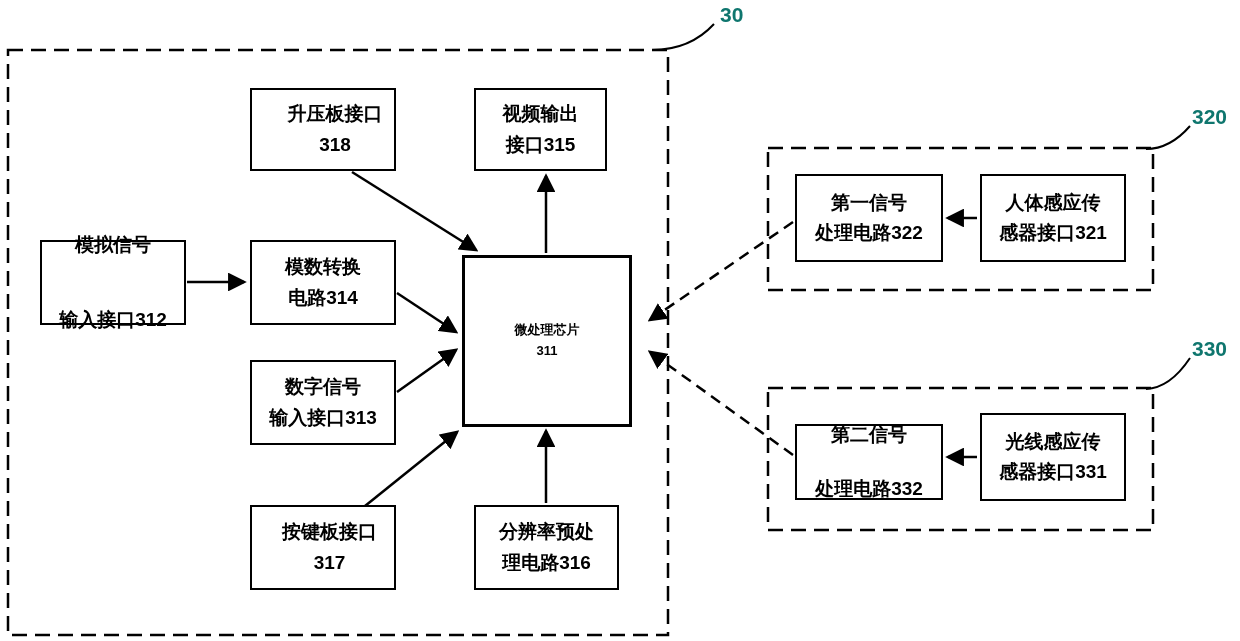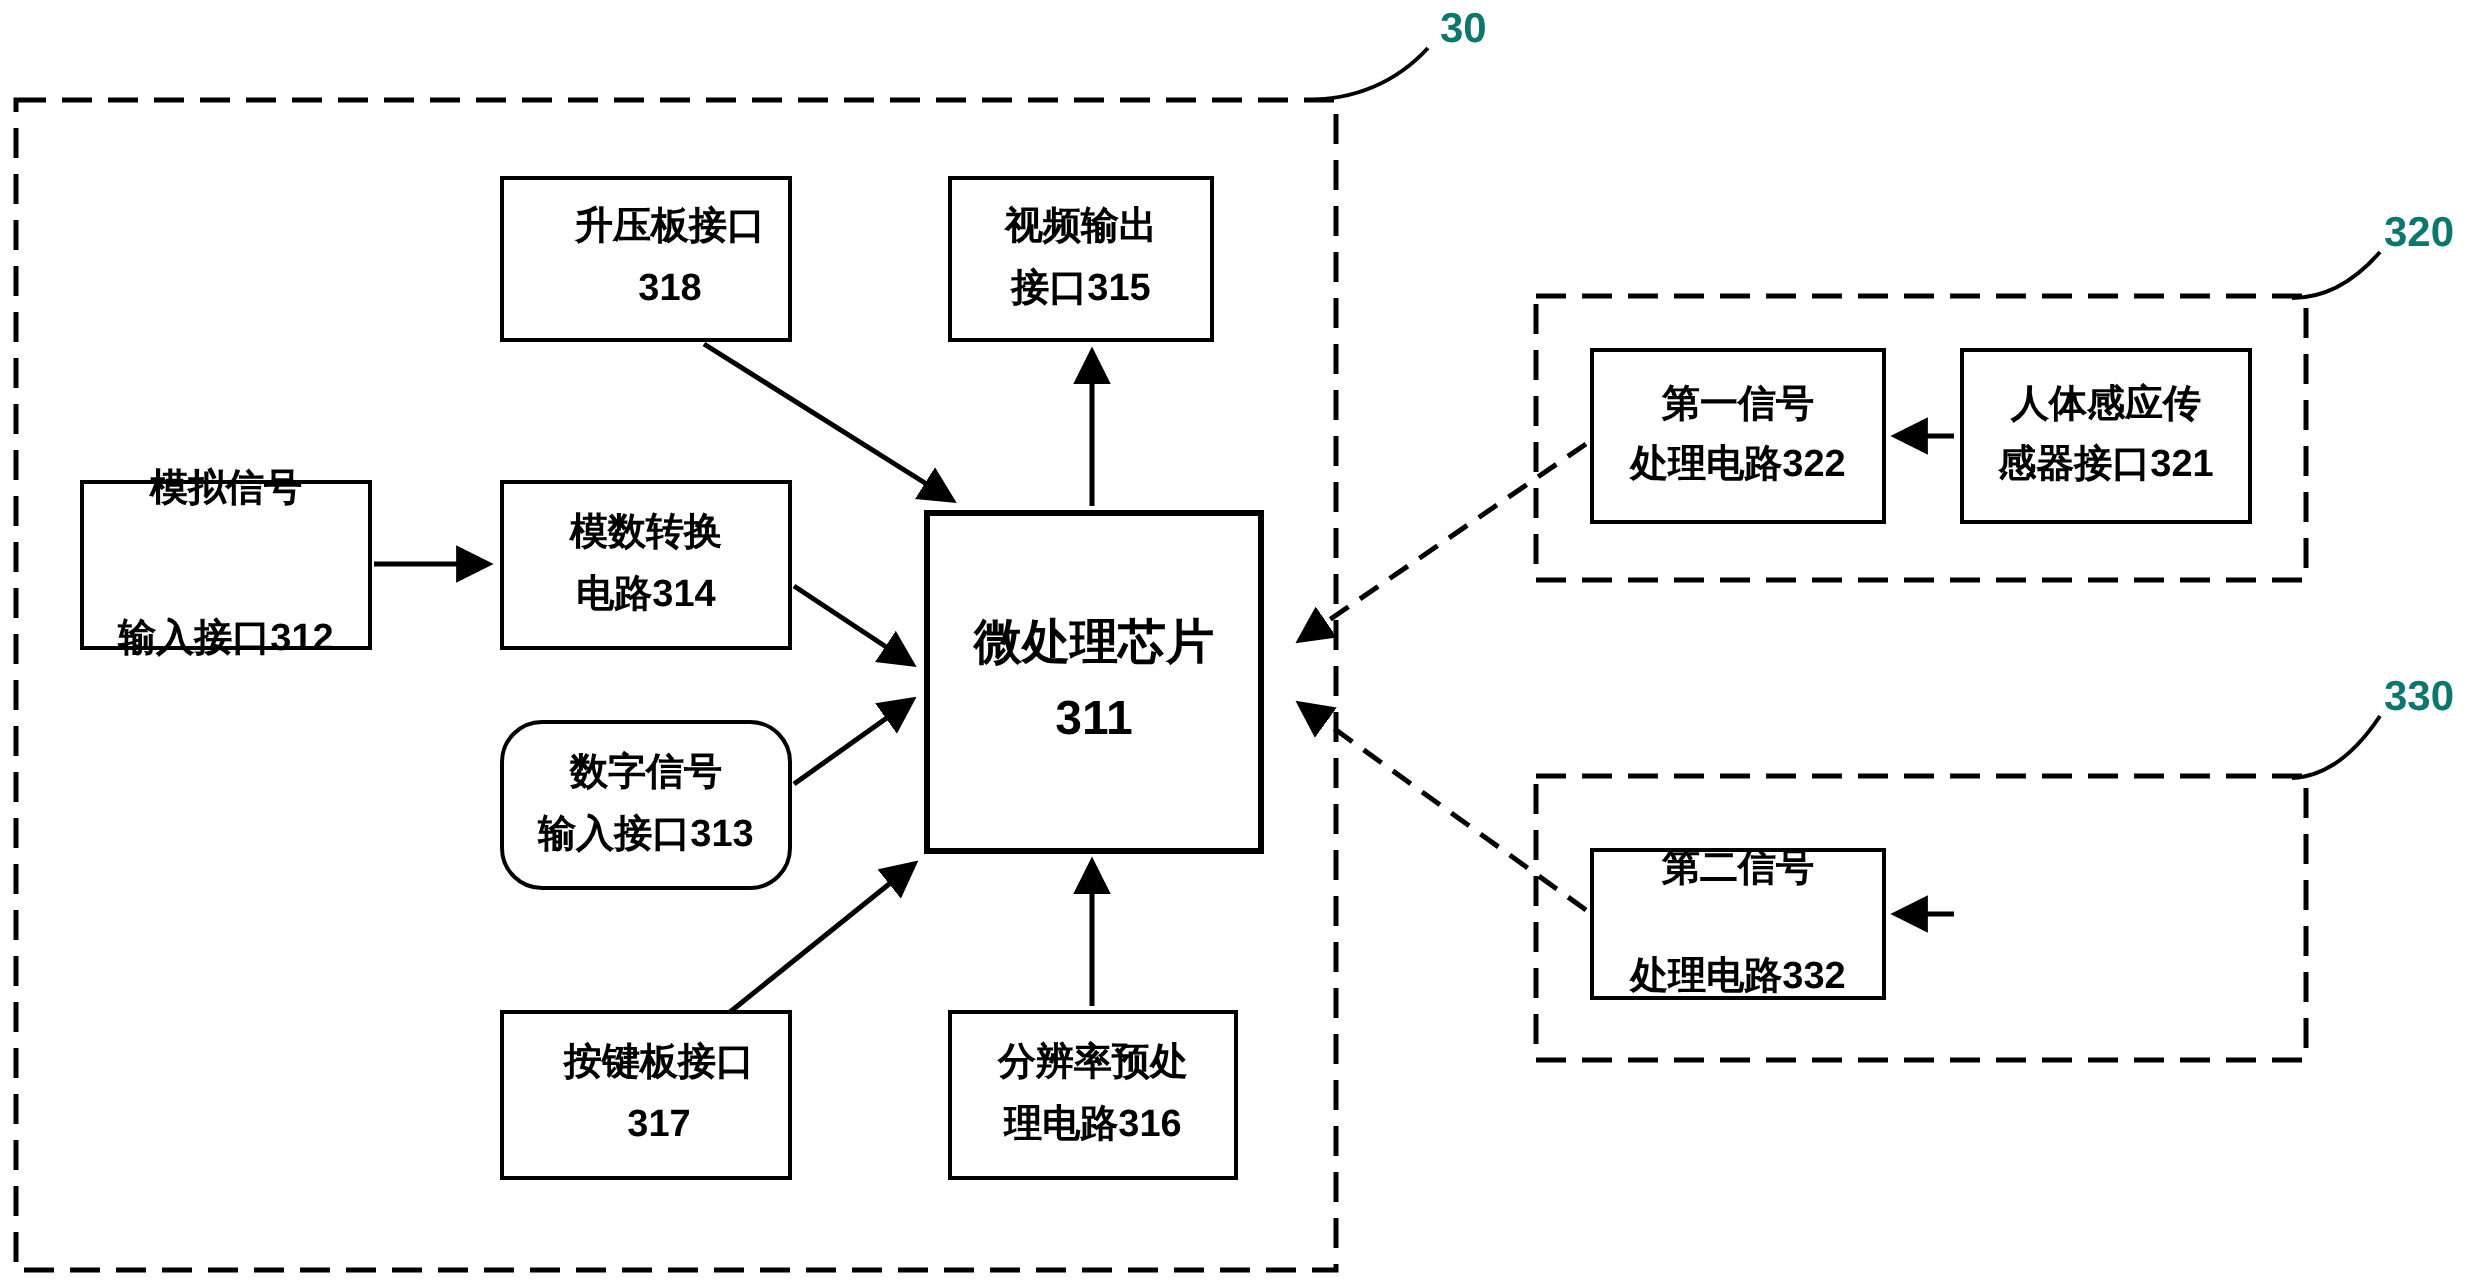--- a/index.html
+++ b/index.html
@@ -14,27 +14,27 @@
   .arrow { stroke:#000; stroke-width:2.5; }
   .dashed { stroke-dasharray:11 7; }
   #ah path { fill:#000; }
 
   
   .box {
     position:absolute; background:#ffffff; border:2px solid #000;
     display:flex; flex-direction:column; align-items:center; justify-content:center;
     text-align:center; font-size:19px; font-weight:bold; color:#000; line-height:1.6;
   }
-  .chip { border-width:3px; font-size:24px; }
+  .chip { border-width:3px; font-size:13px; }
 
   .b318 { left:250px; top:88px;  width:146px; height:83px;padding-left:24px; }
   .b315 { left:474px; top:88px;  width:133px; height:83px; }
   .b312 { left:40px;  top:240px; width:146px; height:85px;gap:44px; }
   .b314 { left:250px; top:240px; width:146px; height:85px; }
-  .b313 { left:250px; top:360px; width:146px; height:85px;border-radius:21px; }
+  .b313 { left:250px; top:360px; width:146px; height:85px; }
   .b317 { left:250px; top:505px; width:146px; height:85px;padding-left:13px; }
   .b316 { left:474px; top:505px; width:145px; height:85px; }
   .b311 { left:462px; top:255px; width:170px; height:172px; }
   .b322 { left:795px; top:174px; width:148px; height:88px; }
   .b321 { left:980px; top:174px; width:146px; height:88px; }
   .b332 { left:795px; top:424px; width:148px; height:76px;gap:23px; }
   .b331 { left:980px; top:413px; width:146px; height:88px; }
 
   .ref { position:absolute; font-size:21px; font-weight:bold; color:#0f766e; }
   .r30  { left:720px;  top:3px; }
@@ -127,14 +127,18 @@
   <div class="box b321">
     <span>人体感应传</span>
     <span>感器接口321</span>
   </div>
 
   <div class="box b332">
     <span>第二信号</span>
     <span>处理电路332</span>
   </div>
 
+  <div class="box b331">
+    <span>光线感应传</span>
+    <span>感器接口331</span>
+  </div>
 
 </div>
 
 </body></html>

